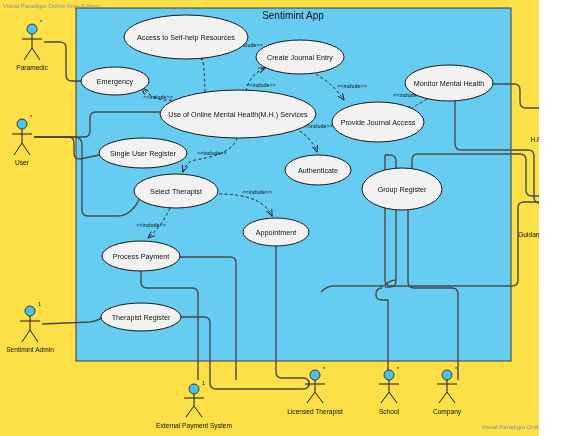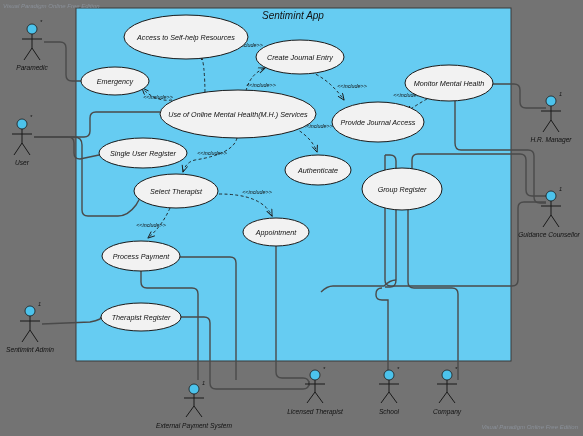--- a/index.html
+++ b/index.html
@@ -5,25 +5,24 @@
   html, body {
     margin: 0;
     padding: 0;
     background: #ffffff;
   }
   body {
     font-family: "Liberation Sans", sans-serif;
   }
   #canvas {
     position: relative;
-    width: 583px;
+    width: 539px;
     height: 436px;
-    background: #737373;
+    background: #fde047;
     overflow: hidden;
-    font-style: italic;
   }
   svg#diagram {
     position: absolute;
     left: 0;
     top: 0;
     width: 583px;
     height: 436px;
   }
   .uc-ellipse {
     fill: #f2f2f2;

